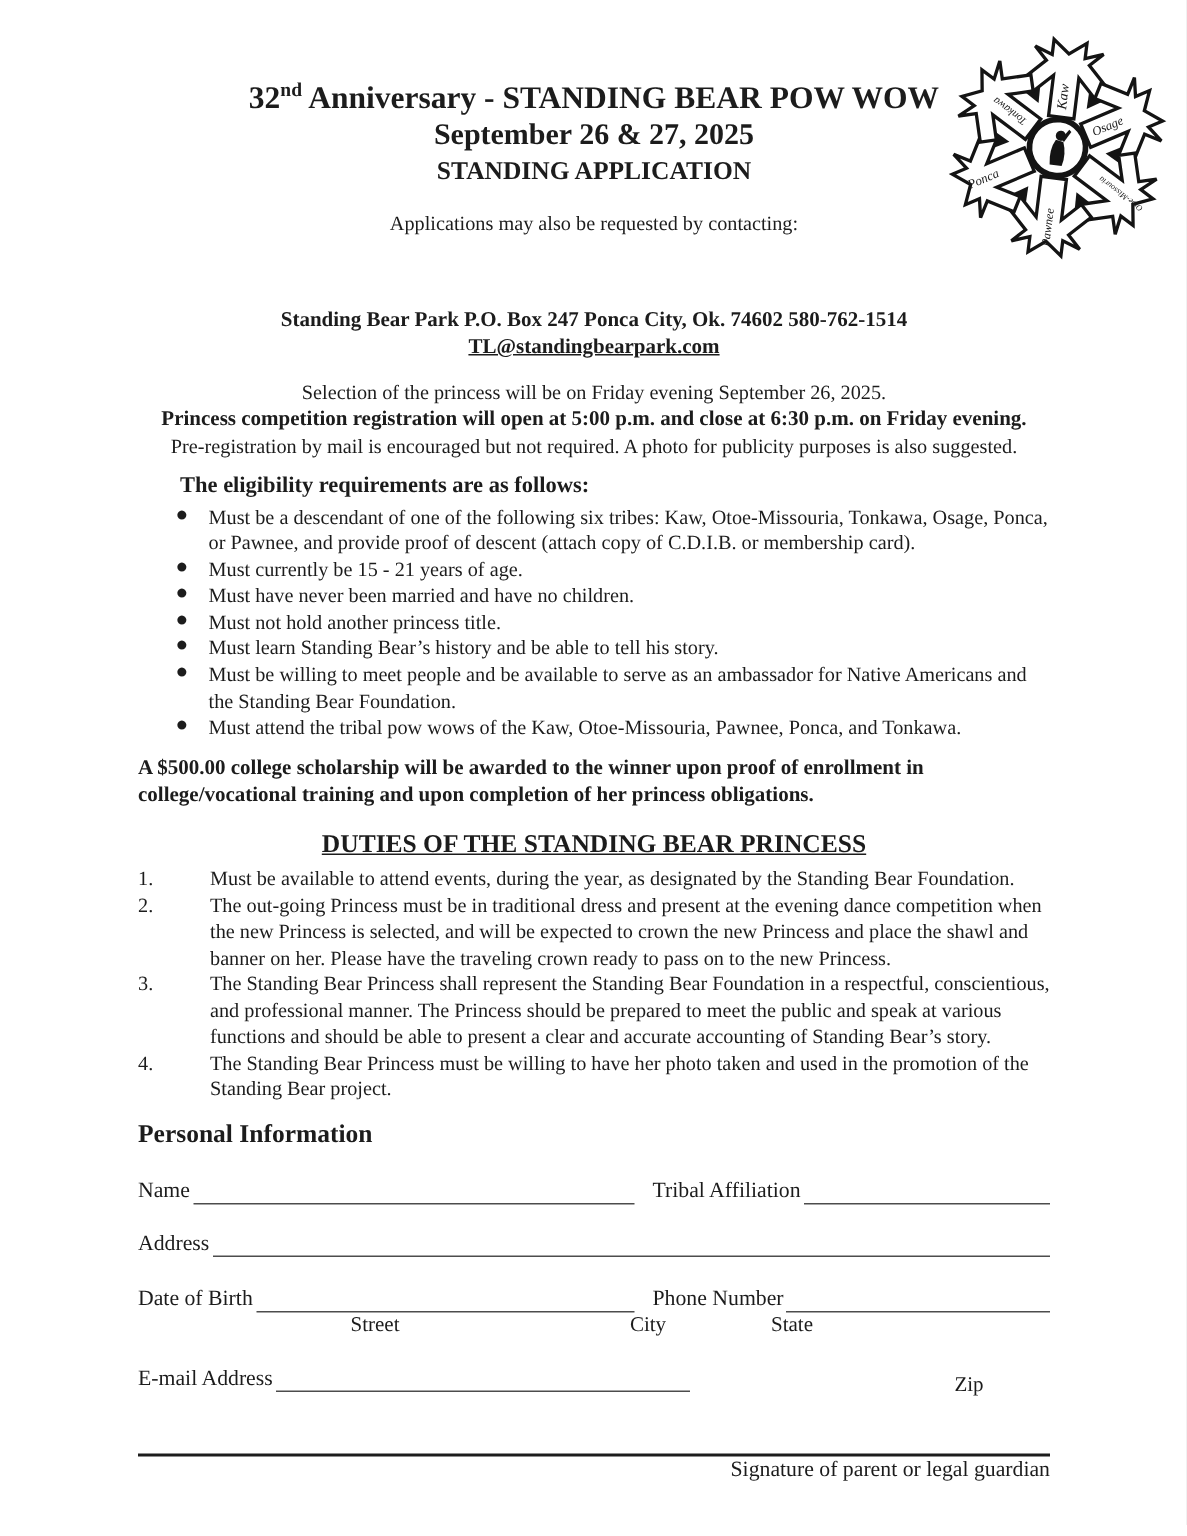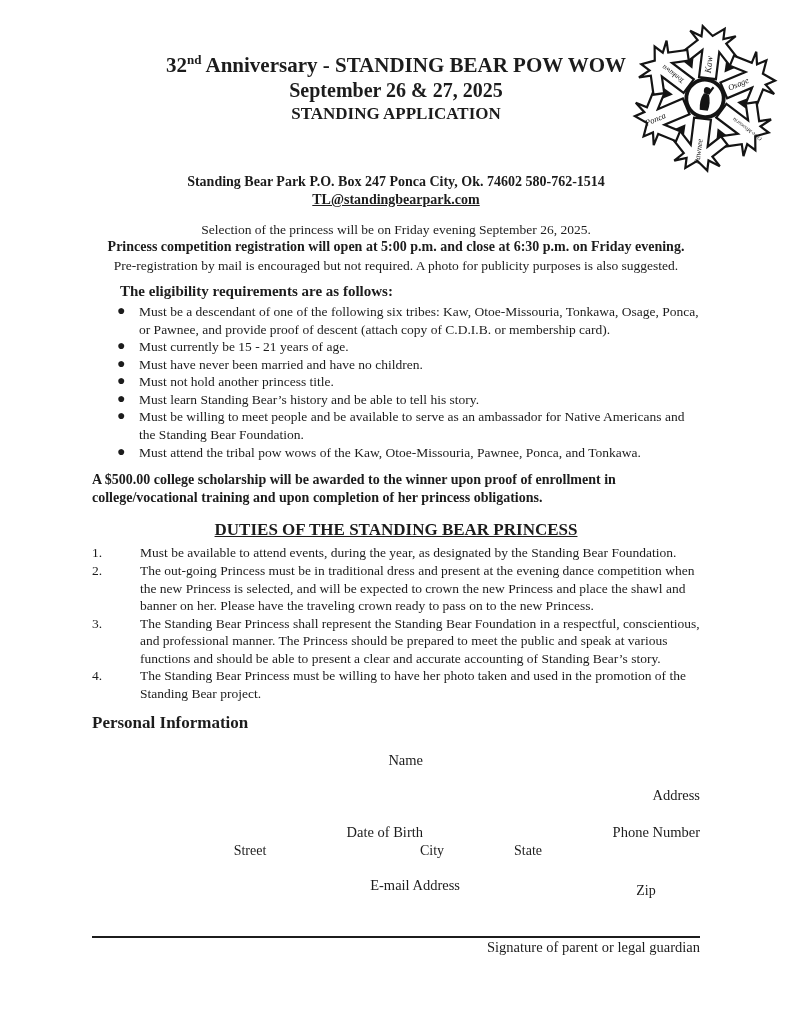--- a/index.html
+++ b/index.html
@@ -38,21 +38,21 @@
   .duty { display:flex; }
   .duty-num { width:48px; flex-shrink:0; }
   .duty-text { flex:1; }
 
   .pi-heading { margin-top:11px; font-size:17px; font-weight:700; }
 
   .row { display:flex; align-items:flex-end; font-size:14.5px; }
   .row-name, .row-dob { margin-top:19px; }
   .row-addr { margin-top:17px; }
   .row-email { margin-top:13px; }
-  .field { display:flex; align-items:flex-end;flex-direction:column; }
+  .field { display:flex; align-items:flex-end; }
   .f-left  { width:331px; margin-right:12px; }
   .f-right { flex:1; }
   .f-addr  { flex:1; }
   .f-email { width:368px; }
   .blank { flex:1; border-bottom:1.4px solid #4d4d4d; height:17px; margin-left:2px; }
 
   .sublabels { position:relative; height:21px; font-size:14px; margin-top:1px; }
   .sublabels span { position:absolute; transform:translateX(-50%); white-space:nowrap; }
   .sl-street { left:158px; } .sl-city { left:340px; } .sl-state { left:436px; } .sl-zip { left:554px;margin-top:40px; }
 
@@ -132,20 +132,21 @@
 
   <div class="content">
 
     <div class="header center">
       <div class="title-line"><span>32</span><sup>nd</sup><span> Anniversary - STANDING BEAR POW WOW</span></div>
       <div class="date-line">September 26 &amp; 27, 2025</div>
       <div class="subtitle">STANDING APPLICATION</div>
     </div>
 
     <div class="contact center">
+      <div class="contact-request">Applications may also be requested by contacting:</div>
       <div class="contact-address">Standing Bear Park  P.O. Box 247  Ponca City, Ok. 74602  580-762-1514</div>
       <div class="contact-email">TL@standingbearpark.com</div>
     </div>
 
     <div class="selection center">
       <div class="sel-plain">Selection of the princess will be on Friday evening September 26, 2025.</div>
       <div class="sel-bold">Princess competition registration will open at 5:00 p.m. and close at 6:30 p.m. on Friday evening.</div>
       <div class="sel-plain">Pre-registration by mail is encouraged but not required.  A photo for publicity purposes is also suggested.</div>
     </div>
 
@@ -182,20 +183,24 @@
       </div>
     </div>
 
     <div class="pi-heading">Personal Information</div>
 
     <div class="row row-name">
       <div class="field f-left">
         <span>Name</span>
         <span class="blank"></span>
       </div>
+      <div class="field f-right">
+        <span>Tribal Affiliation</span>
+        <span class="blank"></span>
+      </div>
     </div>
 
     <div class="row row-addr">
       <div class="field f-addr">
         <span>Address</span>
         <span class="blank"></span>
       </div>
     </div>
 
     <div class="row row-dob">

